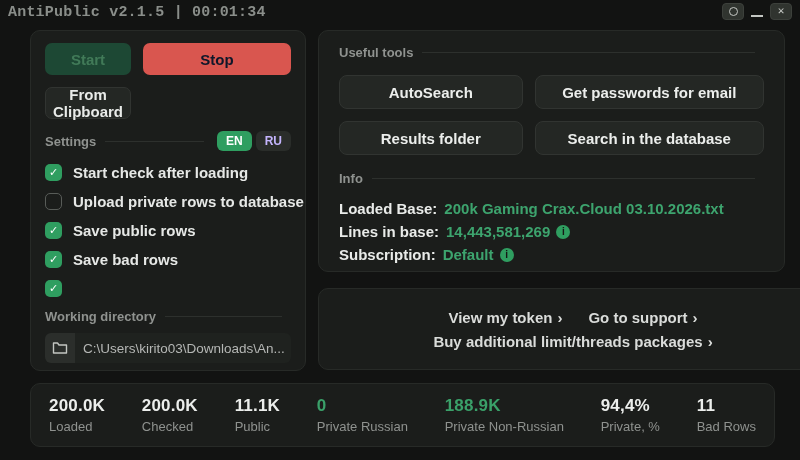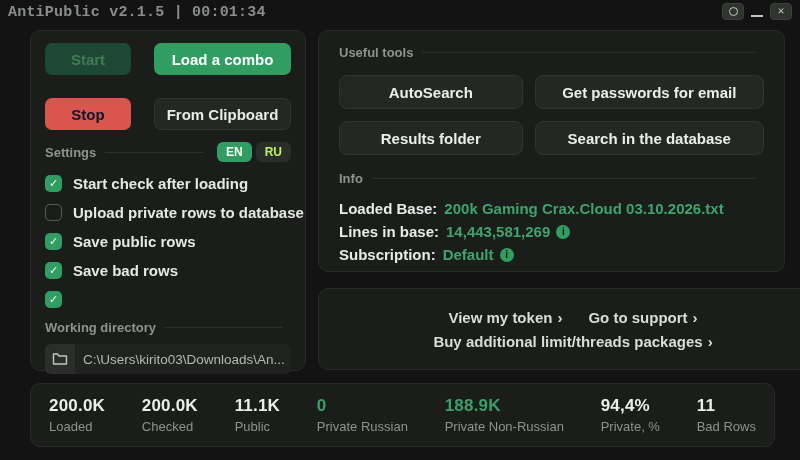--- a/index.html
+++ b/index.html
@@ -24,35 +24,35 @@
   
   .panel { position:absolute; background:#1b1d1b; border:1px solid #272a27; border-radius:10px; }
   .left-panel  { left:30px;  top:30px;  width:276px; height:341px; padding:12px 14px; }
   .tools-panel { left:318px; top:30px;  width:467px; height:242px; padding:12px 20px; }
   .links-panel { left:318px; top:288px; width:510px; height:82px; display:flex; flex-direction:column;
                  align-items:center; justify-content:center; gap:7px; }
   .stats-bar   { left:30px;  top:383px; width:745px; height:64px; display:flex; align-items:center;
                  justify-content:space-between; padding:0 18px; }
 
   
-  .btn-grid { display:grid; grid-template-columns:86px 1fr; gap:23px; }
+  .btn-grid { display:grid; grid-template-columns:86px 1fr; gap:12px; }
   .btn { height:32px; border-radius:7px; border:none; font-family:inherit; font-size:15px; font-weight:600;
          display:flex; align-items:center; justify-content:center; cursor:pointer; }
   .btn-start { background:#1d4834; color:#417a58; }
   .btn-green { background:#2f9e60; color:#ffffff; }
   .btn-red   { background:#d9564f; color:#0f172a; }
   .btn-dark  { background:#242724; color:#e9ebe9; border:1px solid #313431; }
 
   
   .sec-head { display:flex; align-items:center; margin-top:12px; }
   .sec-label { font-size:13px; color:#8f928f; font-weight:600; white-space:nowrap; }
   .sec-line { flex:1; height:1px; background:#2d302d; margin:0 9px; }
   .lang-pill { font-size:12px; font-weight:700; padding:3px 9px; border-radius:6px; cursor:pointer; margin-left:4px; }
   .lang-on  { background:#2f9e60; color:#fff; }
-  .lang-off { background:#2a2d2a; color:#bef264; }
+  .lang-off { background:#2a2d2a; color:#c4b5fd; }
 
   
   .chk-list { margin-top:13px; }
   .chk-row { display:flex; align-items:center; gap:11px; margin-bottom:12px; height:17px; cursor:pointer; }
   .chk { width:17px; height:17px; border-radius:5px; display:flex; align-items:center; justify-content:center; flex:0 0 17px; }
   .chk-row[data-checked="true"]  .chk { background:#2f9e60; }
   .chk-row[data-checked="false"] .chk { background:transparent; border:1.5px solid #585c58; }
   .tick { font-size:11px; font-weight:700; color:#ffffff; line-height:1; display:none; }
   .chk-row[data-checked="true"] .tick { display:block; }
   .chk-label { font-size:15px; font-weight:600; color:#e6e8e6; white-space:nowrap; }
@@ -105,21 +105,20 @@
     <div class="win-btn">
       <span class="x-glyph">✕</span>
     </div>
   </div>
 </div>
 
 <div class="panel left-panel">
 
   <div class="btn-grid">
     <button class="btn btn-start">Start</button>
-    <button class="btn btn-green">Load a combo</button>
     <button class="btn btn-red">Stop</button>
     <button class="btn btn-dark">From Clipboard</button>
   </div>
 
   <div class="sec-head">
     <span class="sec-label">Settings</span>
     <span class="sec-line"></span>
     <span class="lang-pill lang-on">EN</span>
     <span class="lang-pill lang-off">RU</span>
   </div>

